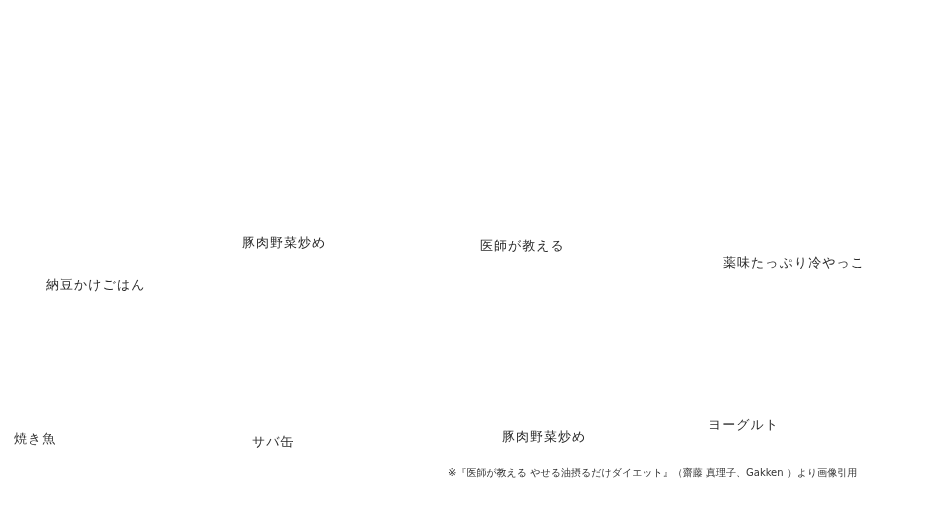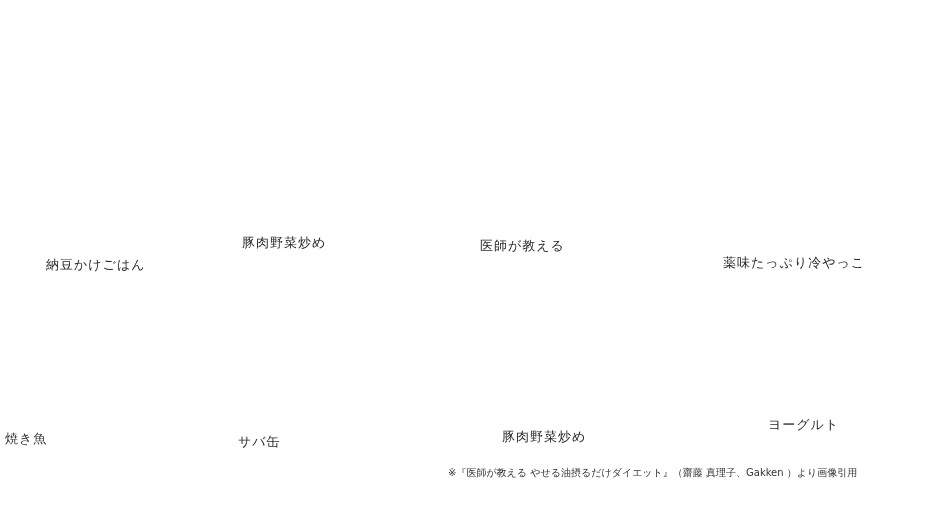--- a/index.html
+++ b/index.html
@@ -25,21 +25,21 @@
     <path d="M82,205 Q85,228 100,228 Q116,228 118,205 Z" fill="#cfe0ea" stroke="#1a1a1a" stroke-width="1.3"></path>
     <ellipse cx="100" cy="203" rx="18" ry="5" fill="#fff" stroke="#1a1a1a" stroke-width="1.2"></ellipse>
 
     <line x1="70" y1="170" x2="112" y2="178" stroke="#5a3a2a" stroke-width="3"></line>
 
     <path d="M110,228 L150,225 L155,248 L115,250 Z" fill="#fff" stroke="#1a1a1a" stroke-width="1.2"></path>
 
     <path d="M55,240 L70,240 L74,258 L52,258 Z" fill="#6b4a3a" stroke="#1a1a1a" stroke-width="1.2"></path>
   </svg>
 </div>
-<div class="label" style="left:46px;top:256px">納豆かけごはん</div>
+<div class="label" style="left:46px;top:276px">納豆かけごはん</div>
 
 <div class="item">
   <svg width="0" height="0" style="left:0;top:0">
     <ellipse cx="315" cy="155" rx="80" ry="42" fill="#fff" stroke="#1a1a1a" stroke-width="1.5"></ellipse>
     <ellipse cx="315" cy="152" rx="58" ry="30" fill="#e8e4c8" stroke="#1a1a1a" stroke-width="1"></ellipse>
     <path d="M270,150 Q300,120 340,135 Q355,150 330,172 Q295,180 270,150 Z" fill="#c8d89a" stroke="#1a1a1a" stroke-width="1"></path>
     <rect x="290" y="140" width="30" height="5" fill="#e07a30" transform="rotate(-20 300 140)"></rect>
     <rect x="300" y="155" width="28" height="6" fill="#8a5a3c" transform="rotate(15 300 155)"></rect>
     <rect x="280" y="130" width="25" height="5" fill="#4a8a3a" transform="rotate(30 280 130)"></rect>
   </svg>
@@ -72,33 +72,33 @@
 <div class="label" style="left:723px;top:254px">薬味たっぷり冷やっこ</div>
 
 <div class="item">
   <svg width="0" height="0" style="left:0;top:0">
     <path d="M28,335 L162,325 Q175,380 168,410 L28,412 Q22,370 28,335 Z" fill="#9fb89c" stroke="#1a1a1a" stroke-width="1.5"></path>
     <path d="M45,380 Q70,345 120,340 Q142,345 140,375 Q128,395 95,398 Q60,400 45,380 Z" fill="#e8c7ba" stroke="#1a1a1a" stroke-width="1.2"></path>
     <path d="M45,380 Q70,345 120,340 L122,350 Q75,355 55,383 Z" fill="#444"></path>
     <circle cx="150" cy="390" r="7" fill="#9a7a5a" stroke="#1a1a1a" stroke-width="1"></circle>
   </svg>
 </div>
-<div class="label" style="left:5px;top:430px">焼き魚</div>
+<div class="label" style="left:14px;top:430px">焼き魚</div>
 
 <div class="item">
   <svg width="0" height="0" style="left:0;top:0">
     <path d="M263,330 L263,410 Q325,430 382,410 L382,330 Z" fill="#fff" stroke="#1a1a1a" stroke-width="1.5"></path>
     <path d="M265,375 Q320,365 380,375 L380,408 Q322,428 265,408 Z" fill="#e0262a"></path>
     <ellipse cx="322" cy="318" rx="60" ry="20" fill="#c4c4c4" stroke="#1a1a1a" stroke-width="1.5"></ellipse>
     <ellipse cx="328" cy="318" rx="18" ry="10" fill="#aaa" stroke="#1a1a1a" stroke-width="1"></ellipse>
     <text x="278" y="378" font-size="30" fill="#f3d36a" stroke="#1a1a1a" stroke-width="0.8" font-family="DejaVu Sans, sans-serif">さば</text>
     <path d="M303,378 Q322,365 340,378 L340,398 Q322,405 303,398 Z" fill="#999" stroke="#1a1a1a" stroke-width="1"></path>
   </svg>
 </div>
-<div class="label" style="left:238px;top:433px">サバ缶</div>
+<div class="label" style="left:252px;top:433px">サバ缶</div>
 
 <div class="item">
   <svg width="0" height="0" style="left:0;top:0">
     <path d="M500,350 Q505,400 565,405 Q625,400 630,350 Z" fill="#8a5a3c" stroke="#1a1a1a" stroke-width="1.5"></path>
     <ellipse cx="565" cy="348" rx="65" ry="22" fill="#8a5a3c" stroke="#1a1a1a" stroke-width="1.5"></ellipse>
     <ellipse cx="565" cy="350" rx="54" ry="17" fill="#e8e0c8" stroke="#1a1a1a" stroke-width="1"></ellipse>
     <circle cx="535" cy="350" r="9" fill="#6a4a3a" stroke="#1a1a1a" stroke-width="1"></circle>
     <rect x="555" y="330" width="8" height="25" fill="#e07a50"></rect>
     <rect x="565" y="325" width="12" height="28" fill="#f0a0a8"></rect>
     <line x1="570" y1="335" x2="628" y2="318" stroke="#c9a066" stroke-width="2"></line>
@@ -108,15 +108,15 @@
 <div class="label" style="left:502px;top:428px">豚肉野菜炒め</div>
 
 <div class="item">
   <svg width="0" height="0" style="left:0;top:0">
     <path d="M742,335 L752,395 Q795,408 838,395 L848,335 Z" fill="#7fcde8" stroke="#1a1a1a" stroke-width="1.5"></path>
     <ellipse cx="795" cy="333" rx="53" ry="16" fill="#fff" stroke="#1a1a1a" stroke-width="1.5"></ellipse>
     <line x1="795" y1="334" x2="850" y2="310" stroke="#999" stroke-width="3"></line>
     <text x="760" y="375" font-size="13" fill="#fff" stroke="#1a1a1a" stroke-width="0.7" font-family="DejaVu Sans, sans-serif" font-weight="bold">YOGURT</text>
   </svg>
 </div>
-<div class="label" style="left:768px;top:416px">ヨーグルト</div>
+<div class="label" style="left:708px;top:416px">ヨーグルト</div>
 
 <div class="credit">※『医師が教える やせる油摂るだけダイエット』（齋藤 真理子、Gakken ）より画像引用</div>
 
 </body></html>

